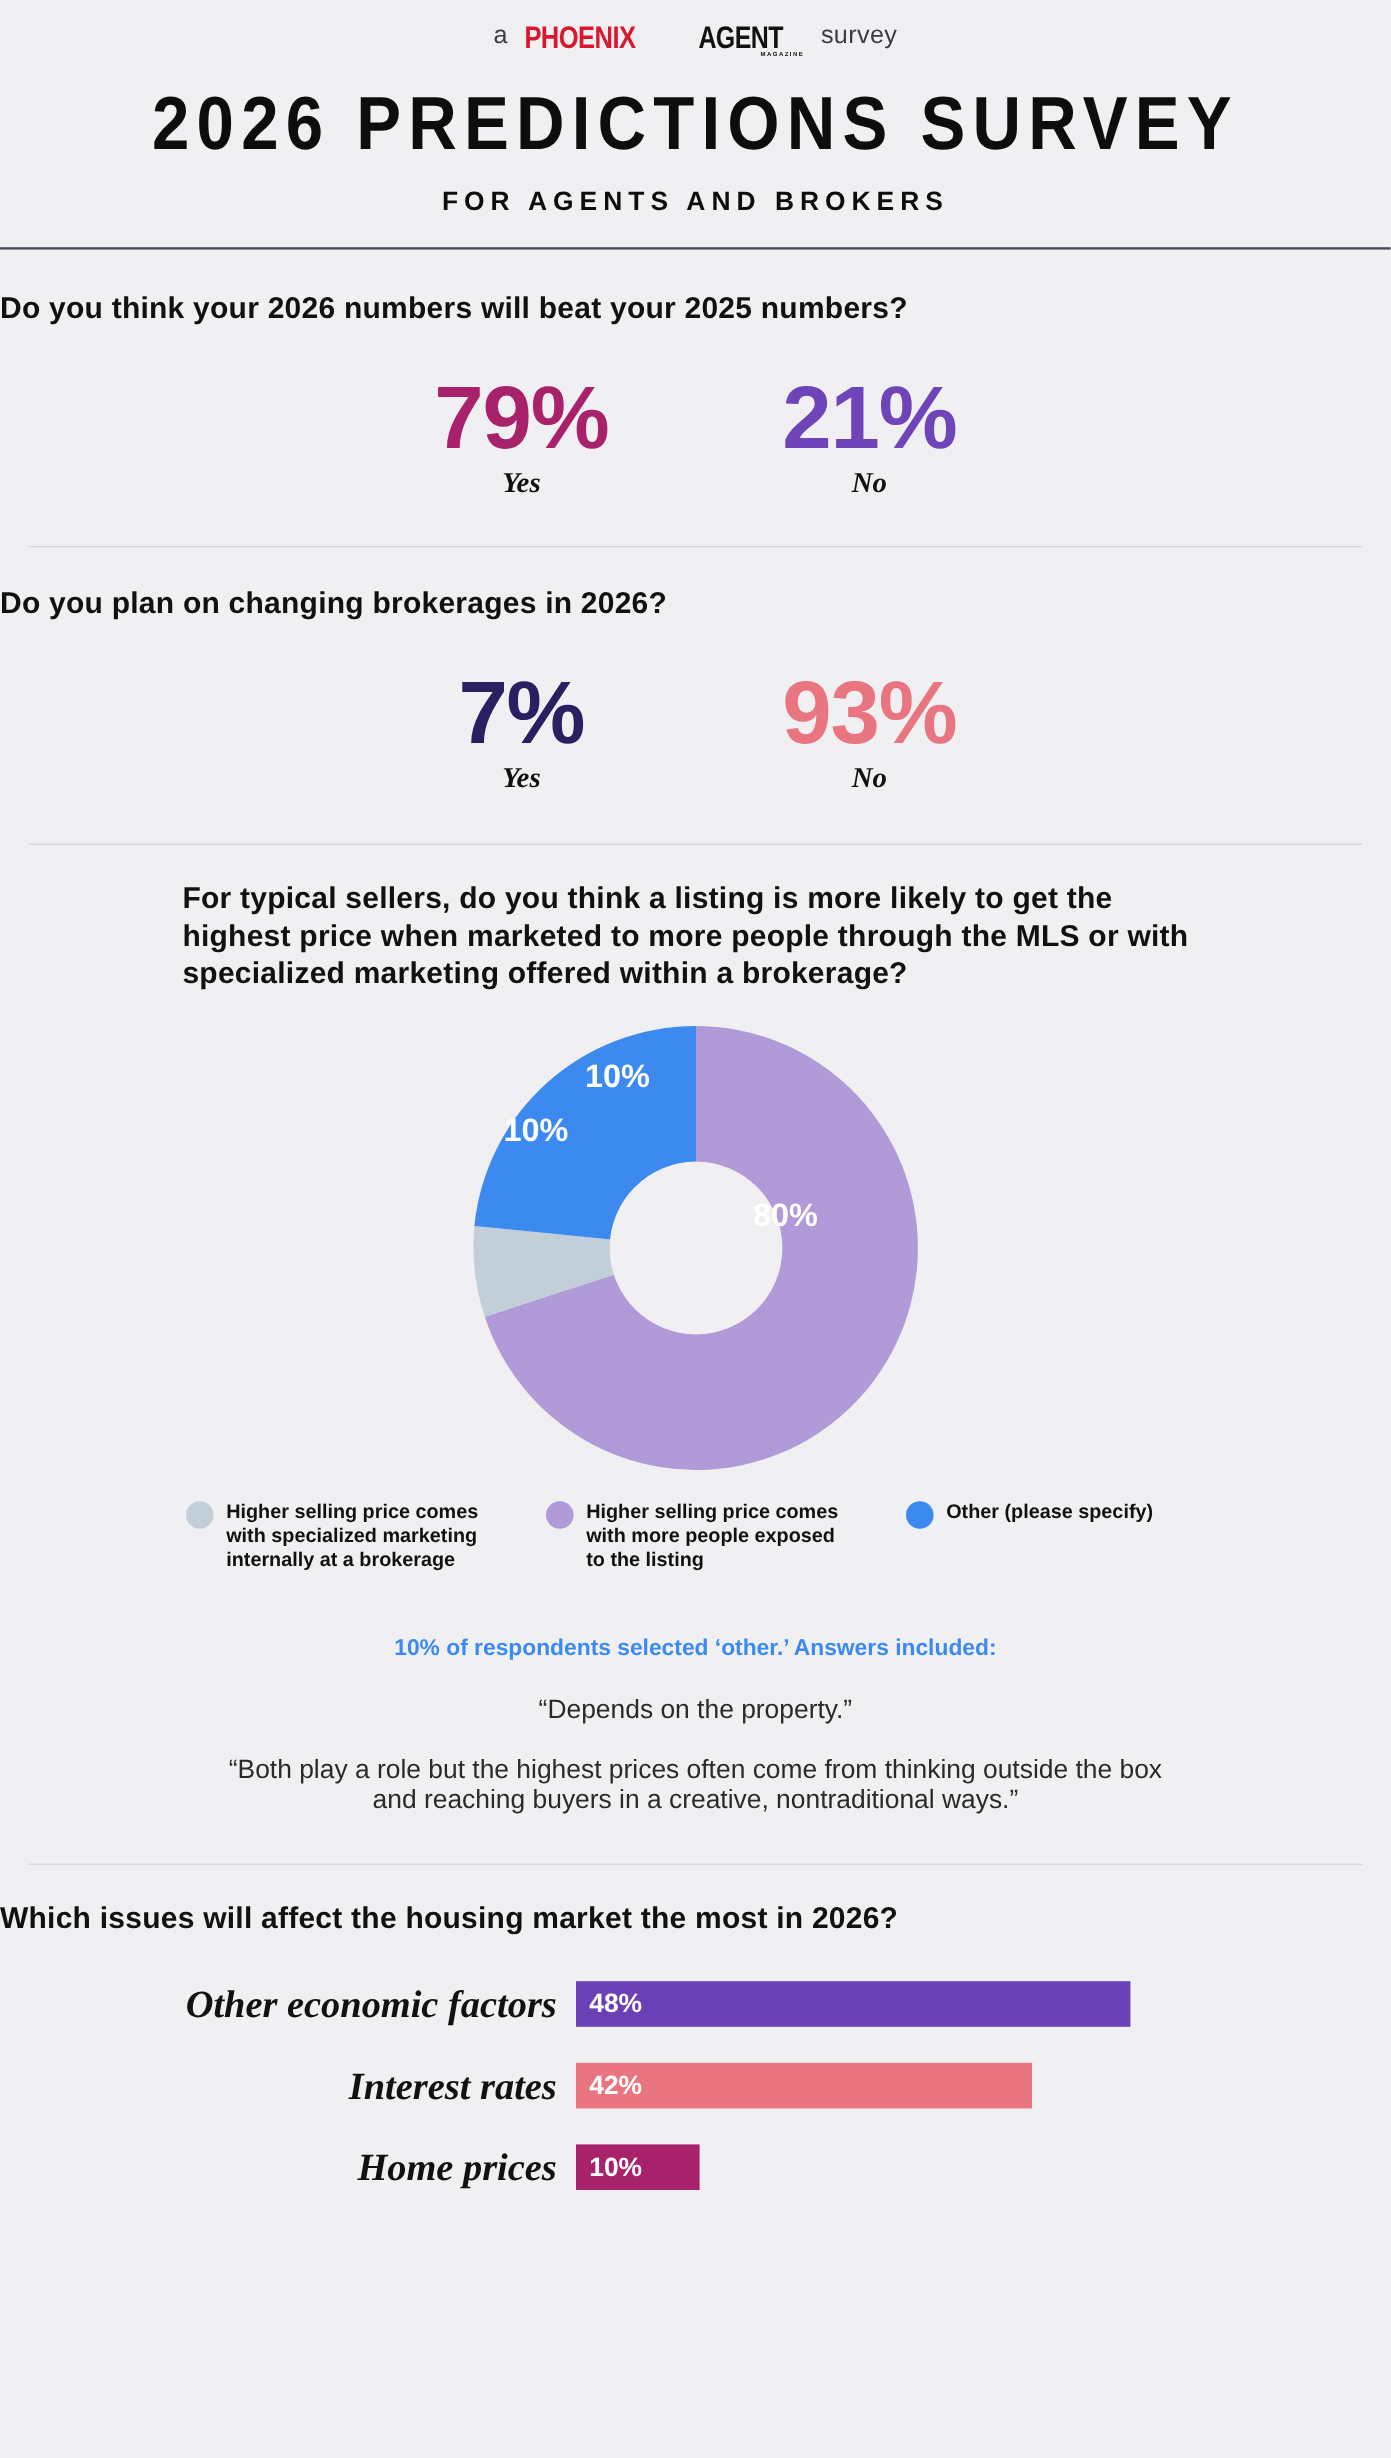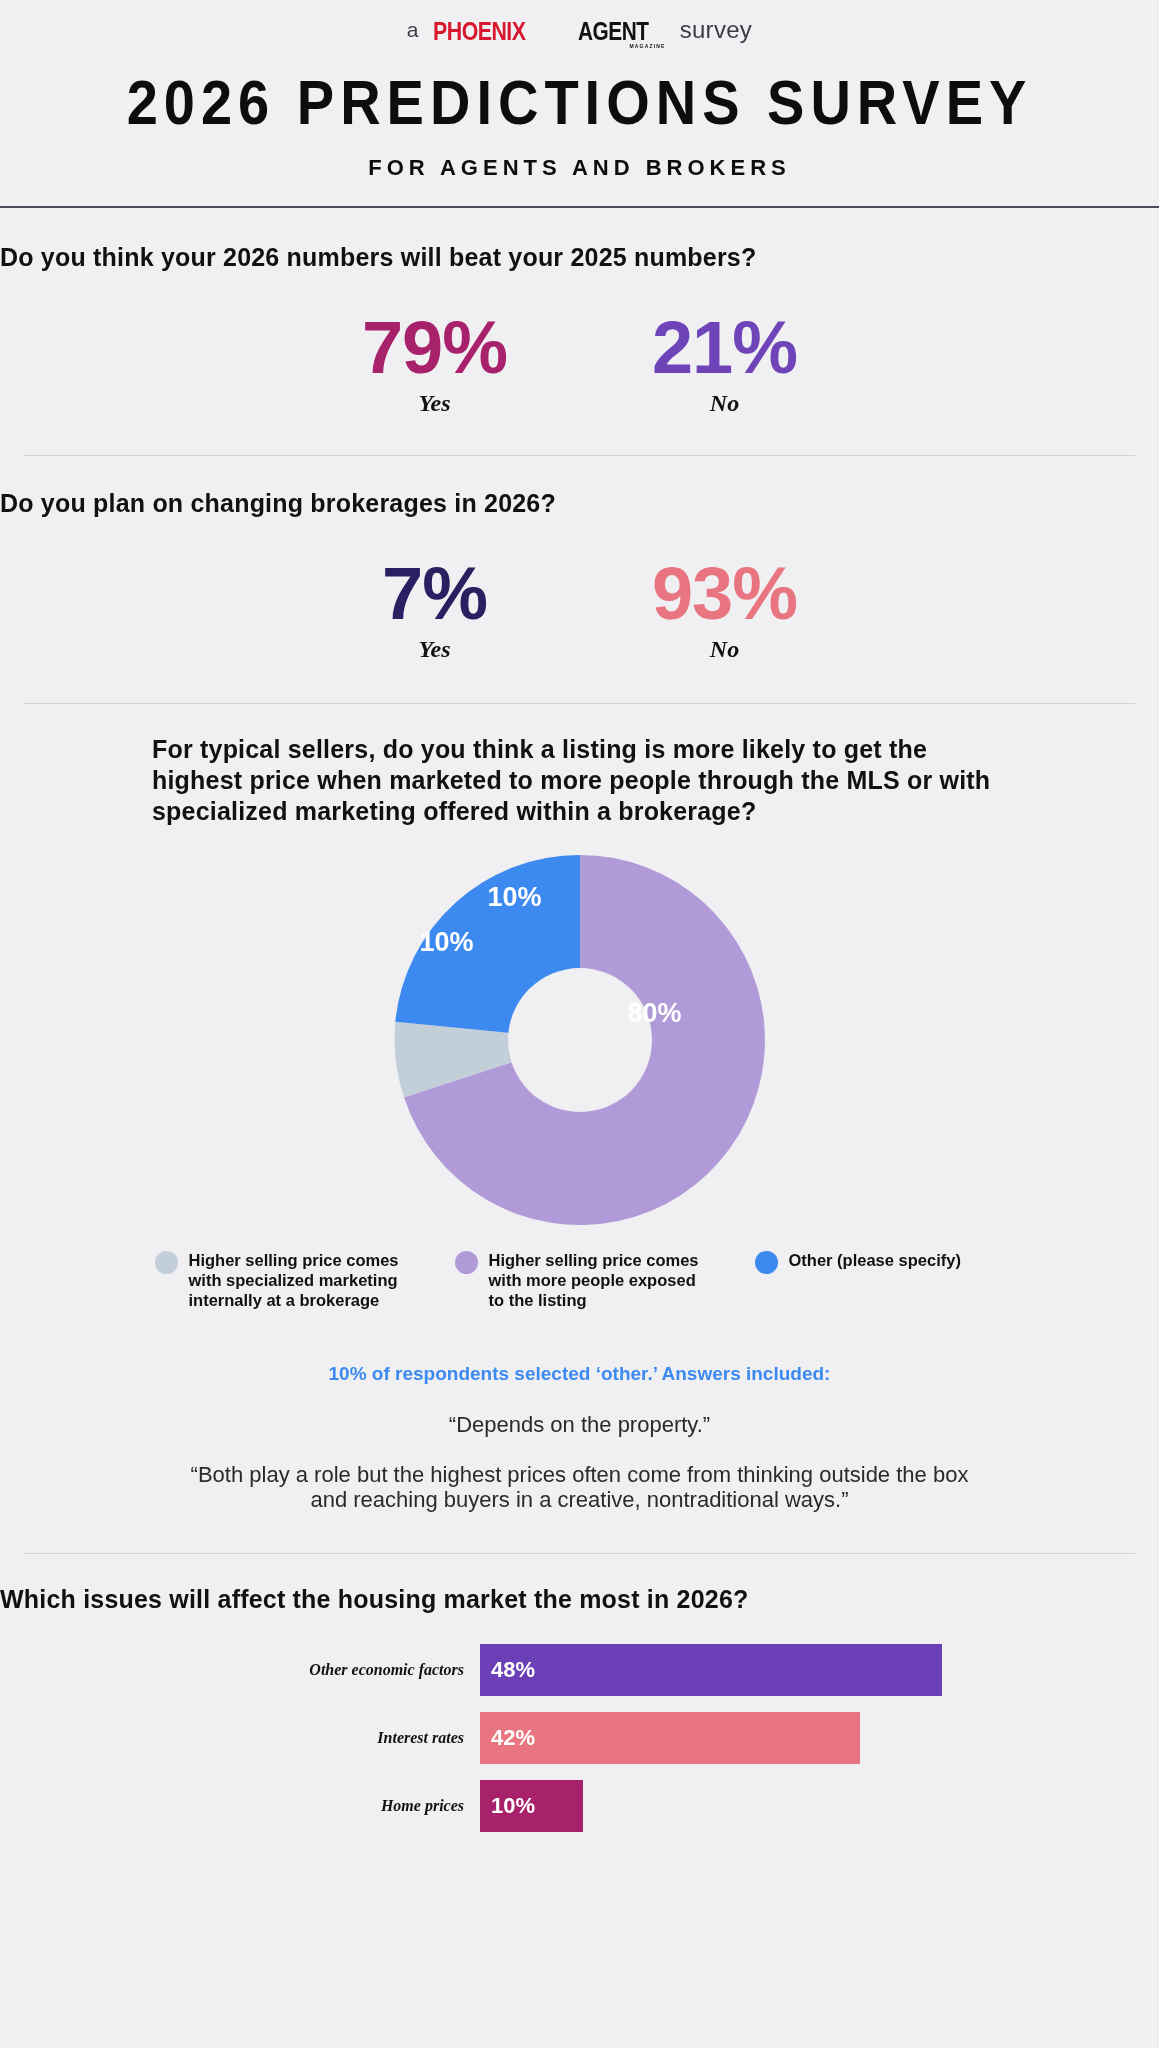--- a/index.html
+++ b/index.html
@@ -30,21 +30,21 @@
     font-family:"Liberation Sans Narrow","Liberation Sans",sans-serif;
     font-weight:bold; font-size:26px; line-height:26px;
     color:#111; letter-spacing:-0.6px;
     transform:scaleX(.80); transform-origin:left top;
     margin-left:-12px;
   }
   .logo-magazine {
     position:absolute; right:0; top:25px;
     font-size:5px; font-weight:bold; letter-spacing:1.2px; color:#111;
   }
-  .masthead-survey { font-size:24px; color:#3c3c46; letter-spacing:.3px; line-height:24px;text-align:center; }
+  .masthead-survey { font-size:21px; color:#3c3c46; letter-spacing:.3px; line-height:24px;text-align:center; }
 
   .title {
     text-align:center;
     font-family:"Liberation Sans Narrow","Liberation Sans",sans-serif;
     font-weight:bold;
     font-size:56px;
     letter-spacing:6px;
     color:#0d0d0d;
     margin-top:22px;
     transform:scaleY(1.12);
@@ -124,24 +124,24 @@
     font-size:22px; color:#2a2a2a; line-height:25px;
     max-width:820px; margin:0 auto;
   }
 
   
   .bars { padding-left:0; }
   .bar-row { display:flex; align-items:center; height:46px; margin-bottom:22px; }
   .bar-label {
     width:480px; text-align:right; padding-right:16px;
     font-family:"Liberation Serif", serif; font-style:italic; font-weight:bold;
-    font-size:16px; color:#111;
+    font-size:32px; color:#111;
   }
   .bar {
-    height:52px; display:flex; align-items:center;
+    height:38px; display:flex; align-items:center;
     color:#fff; font-weight:bold;
     font-family:"Liberation Sans Narrow","Liberation Sans",sans-serif;
     font-size:22px; padding-left:11px;
   }
 </style>
 </head>
 <body>
 
 <div class="masthead">
   <span class="masthead-a">a</span>

